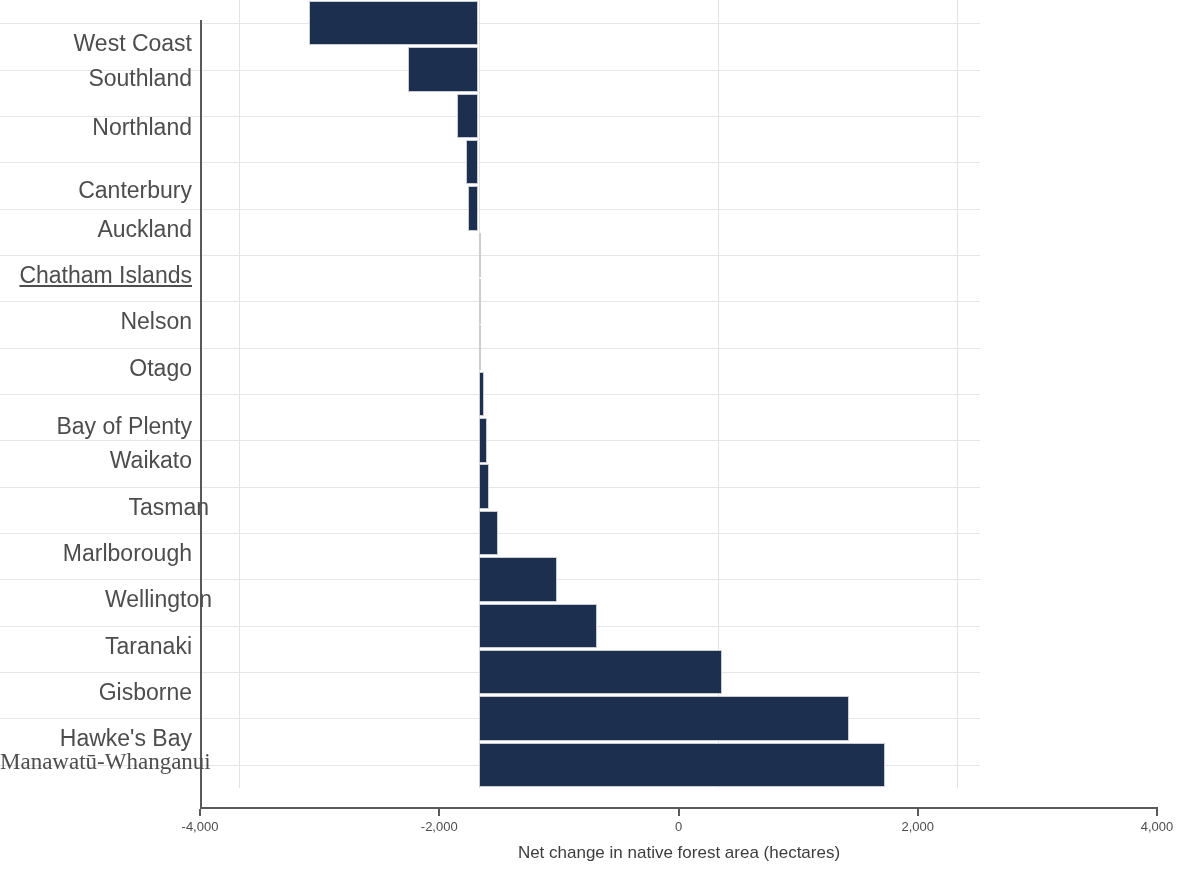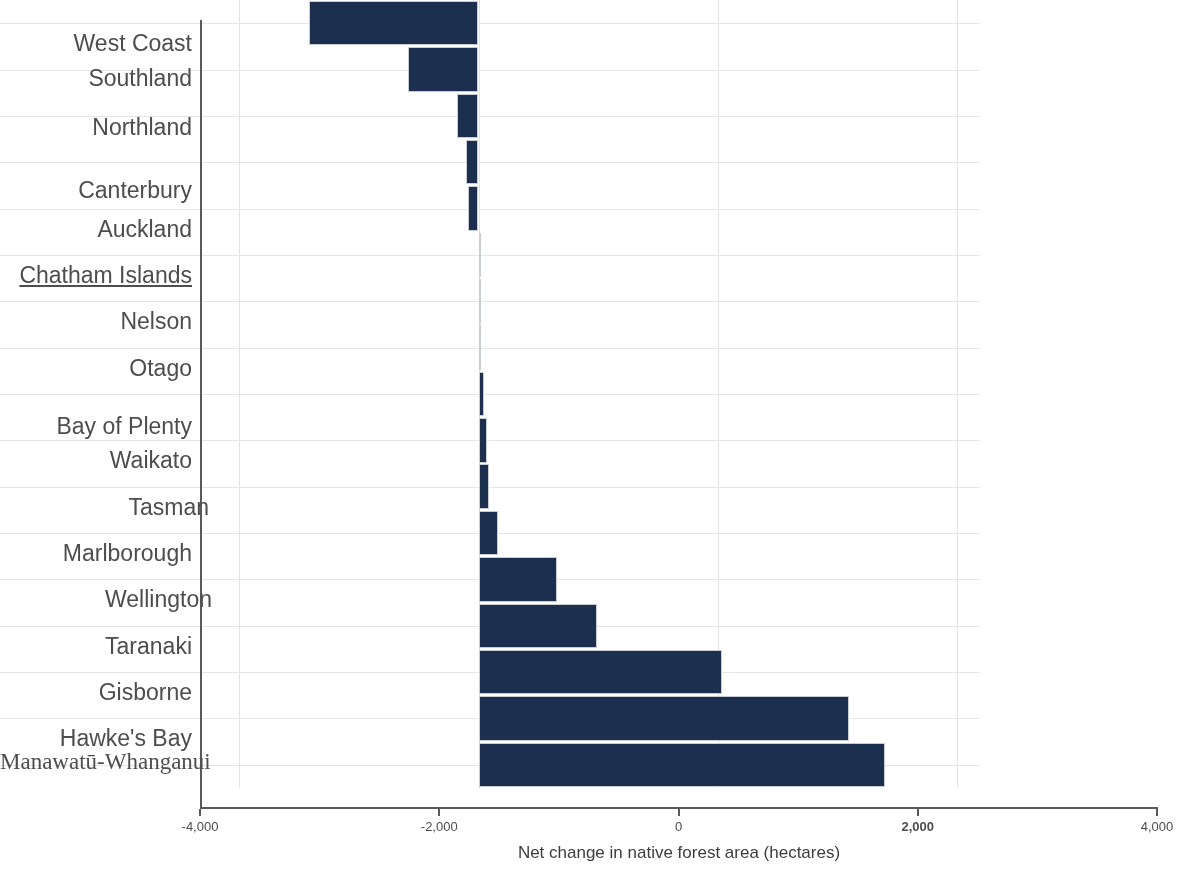--- a/index.html
+++ b/index.html
@@ -181,18 +181,18 @@
       <div class="ylabel-item" style="top: 599.412px; padding-left: 20px;">Wellington</div>
       <div class="ylabel-item" style="top: 645.765px; text-align: right;">Taranaki</div>
       <div class="ylabel-item" style="top: 692.118px;">Gisborne</div>
       <div class="ylabel-item" style="top: 738.471px;">Hawke's Bay</div>
       <div class="ylabel-item" style="top: 762px; font-family: Liberation Serif, serif;">Manawatū-Whanganui</div>
     </div>
   <div id="xlabels-layer">
       <div class="xlabel-item" style="left: 200px;">-4,000</div>
       <div class="xlabel-item" style="left: 439.25px;">-2,000</div>
       <div class="xlabel-item" style="left: 678.5px;">0</div>
-      <div class="xlabel-item" style="left: 917.75px; font-weight: bold;">2,000</div>
+      <div class="xlabel-item" style="left: 917.75px;">2,000</div>
       <div class="xlabel-item" style="left: 1157px;">4,000</div>
     </div>
 
   <div class="axis-title">Net change in native forest area (hectares)</div>
 </div>
 
 </body></html>

